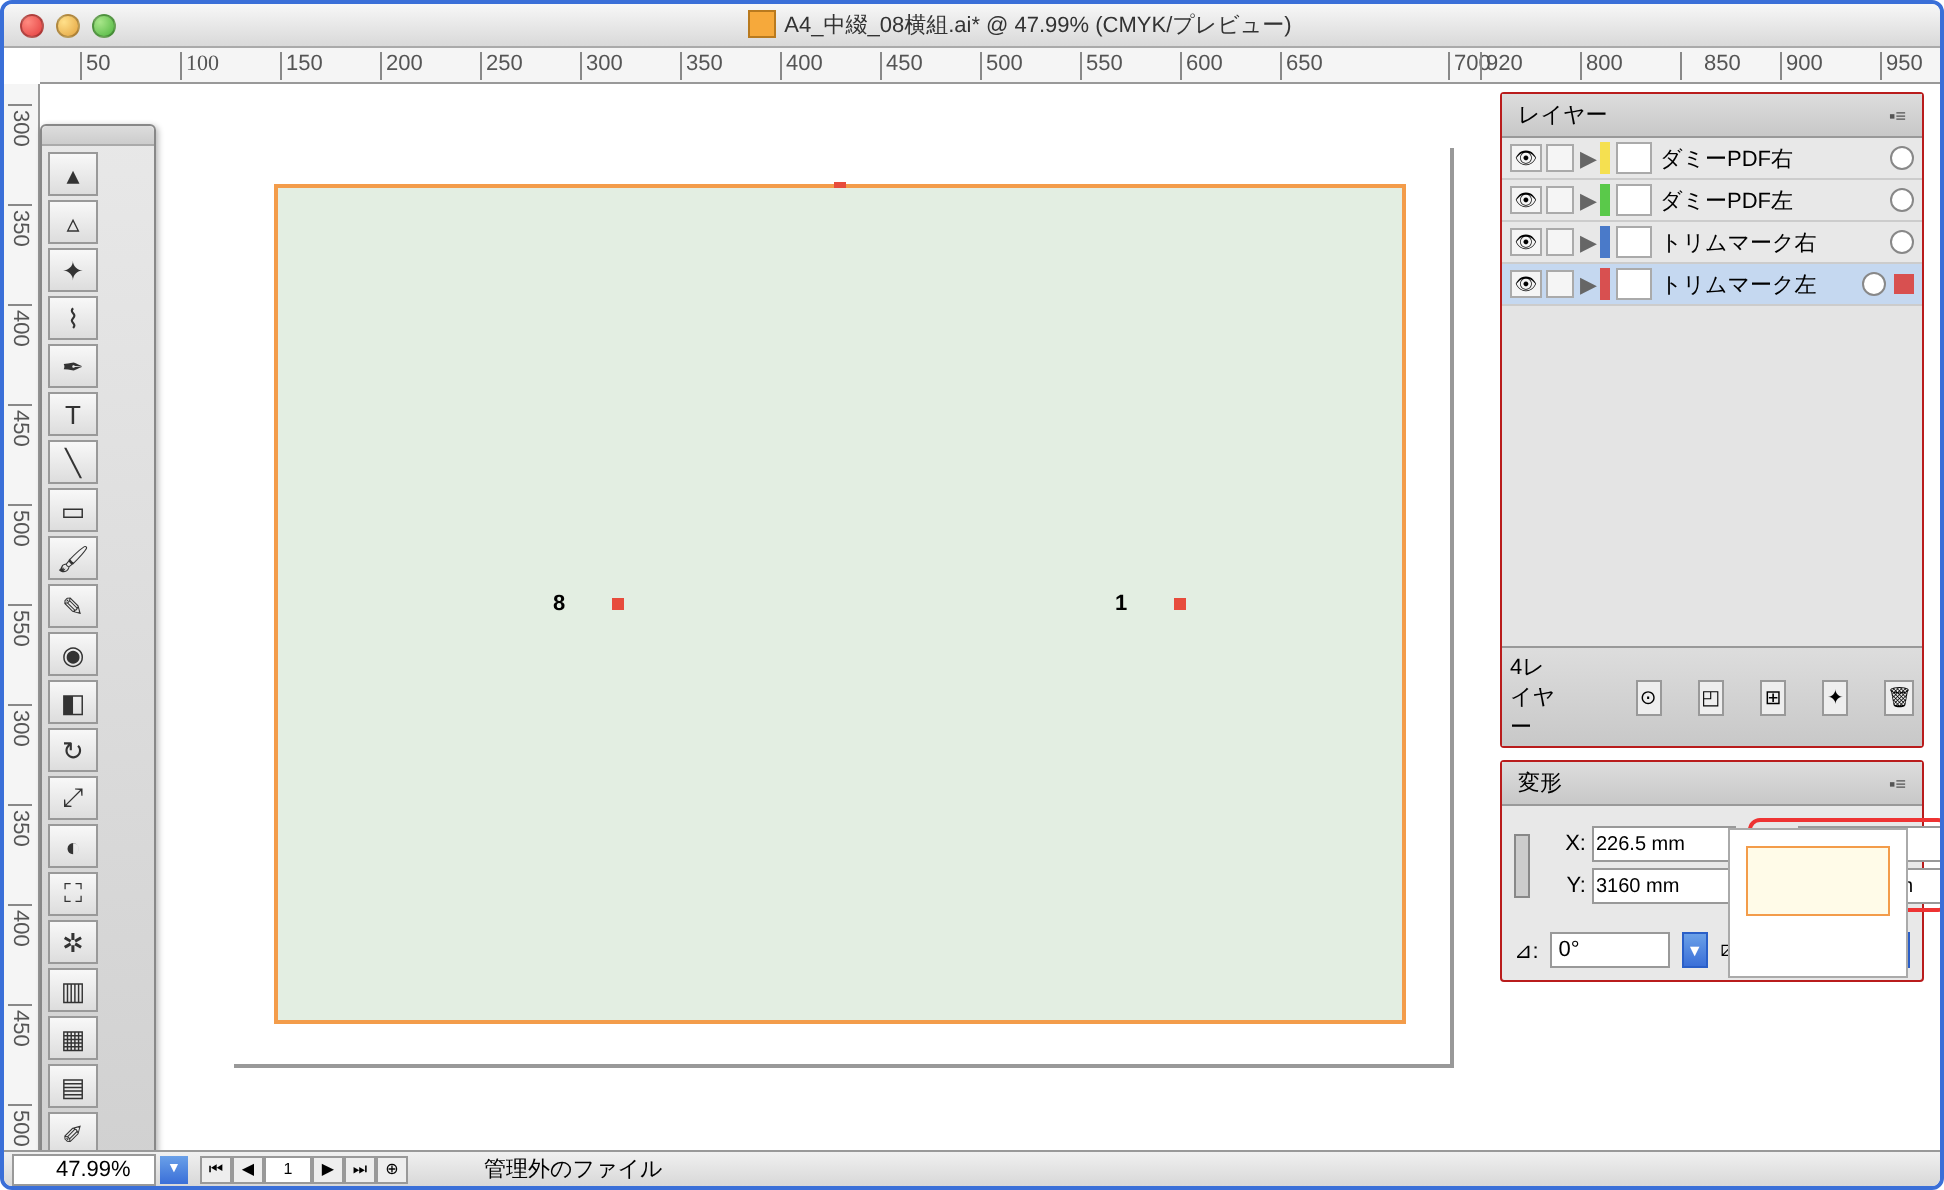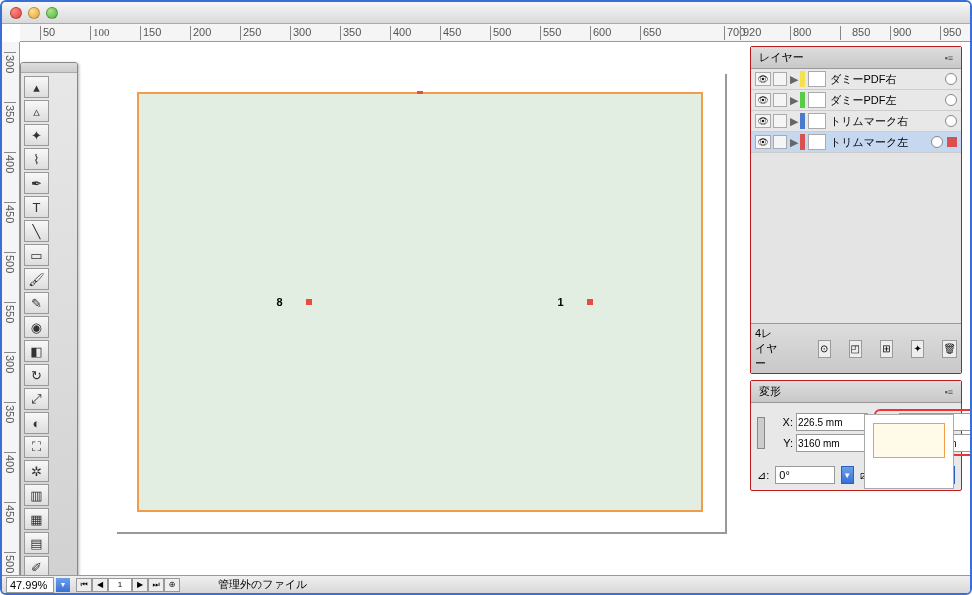--- a/index.html
+++ b/index.html
@@ -54,35 +54,36 @@
 .fld{display:flex;align-items:center;font-size:10px;}
 .fld label{width:18px;text-align:right;margin-right:3px;}
 .fld input{width:72px;height:18px;border:1px solid #999;background:#fff;padding:0 1px;font-size:10px;}
 .hl{border:2px solid #e33;border-radius:6px;padding:2px;}
 .angle-row{display:flex;align-items:center;padding:0 6px 6px;gap:6px;}
 .angle-row .sel{width:70px;height:18px;border:1px solid #999;background:#fff;font-size:10px;padding:0 3px;display:flex;align-items:center;}
 .angle-row .dd{width:16px;height:18px;background:linear-gradient(#6aa0e8,#3a6fd8);border:1px solid #2a5fc8;display:flex;align-items:center;justify-content:center;color:#fff;font-size:8px;}
 .thumbnav{position:absolute;right:8px;bottom:8px;width:90px;height:75px;background:#fff;border:1px solid #aaa;}
 .thumbnav::after{content:"";position:absolute;top:8px;left:8px;right:8px;bottom:30px;border:1px solid #f39c4a;background:#fffbe8;}
 .statusbar{position:absolute;bottom:0;left:0;right:0;height:18px;background:linear-gradient(#f0f0f0,#d8d8d8);border-top:1px solid #999;display:flex;align-items:center;font-size:10px;padding:0 4px;}
-.statusbar .zoom{width:48px;border:1px solid #999;background:#fff;padding:1px 3px;}
+.statusbar .zoom{width:72px;border:1px solid #999;background:#fff;padding:1px 21px;}
 .statusbar .nav{display:flex;margin:0 6px;}
 .statusbar .nav span{width:16px;height:14px;border:1px solid #999;background:#eee;display:flex;align-items:center;justify-content:center;font-size:8px;}
 .statusbar .sep{flex:1;}
 .menu-ico{font-size:9px;color:#555;}
 </style>
 </head>
 <body>
 
 <div class="titlebar">
   <div class="traffic">
     <div class="tl red"></div>
     <div class="tl yel"></div>
     <div class="tl grn"></div>
   </div>
+  <div class="title"><span class="ico"></span><span>A4_中綴_08横組.ai* @ 47.99% (CMYK/プレビュー)</span></div>
 </div>
 
 <div class="workspace">
   <div class="ruler-h" id="rh">
       <span style="left: 20px;">50</span>
       <span style="left: 70px; font-family: Liberation Serif, serif;">100</span>
       <span style="left: 120px;">150</span>
       <span style="left: 170px;">200</span>
       <span style="left: 220px;">250</span>
       <span style="left: 270px;">300</span>

